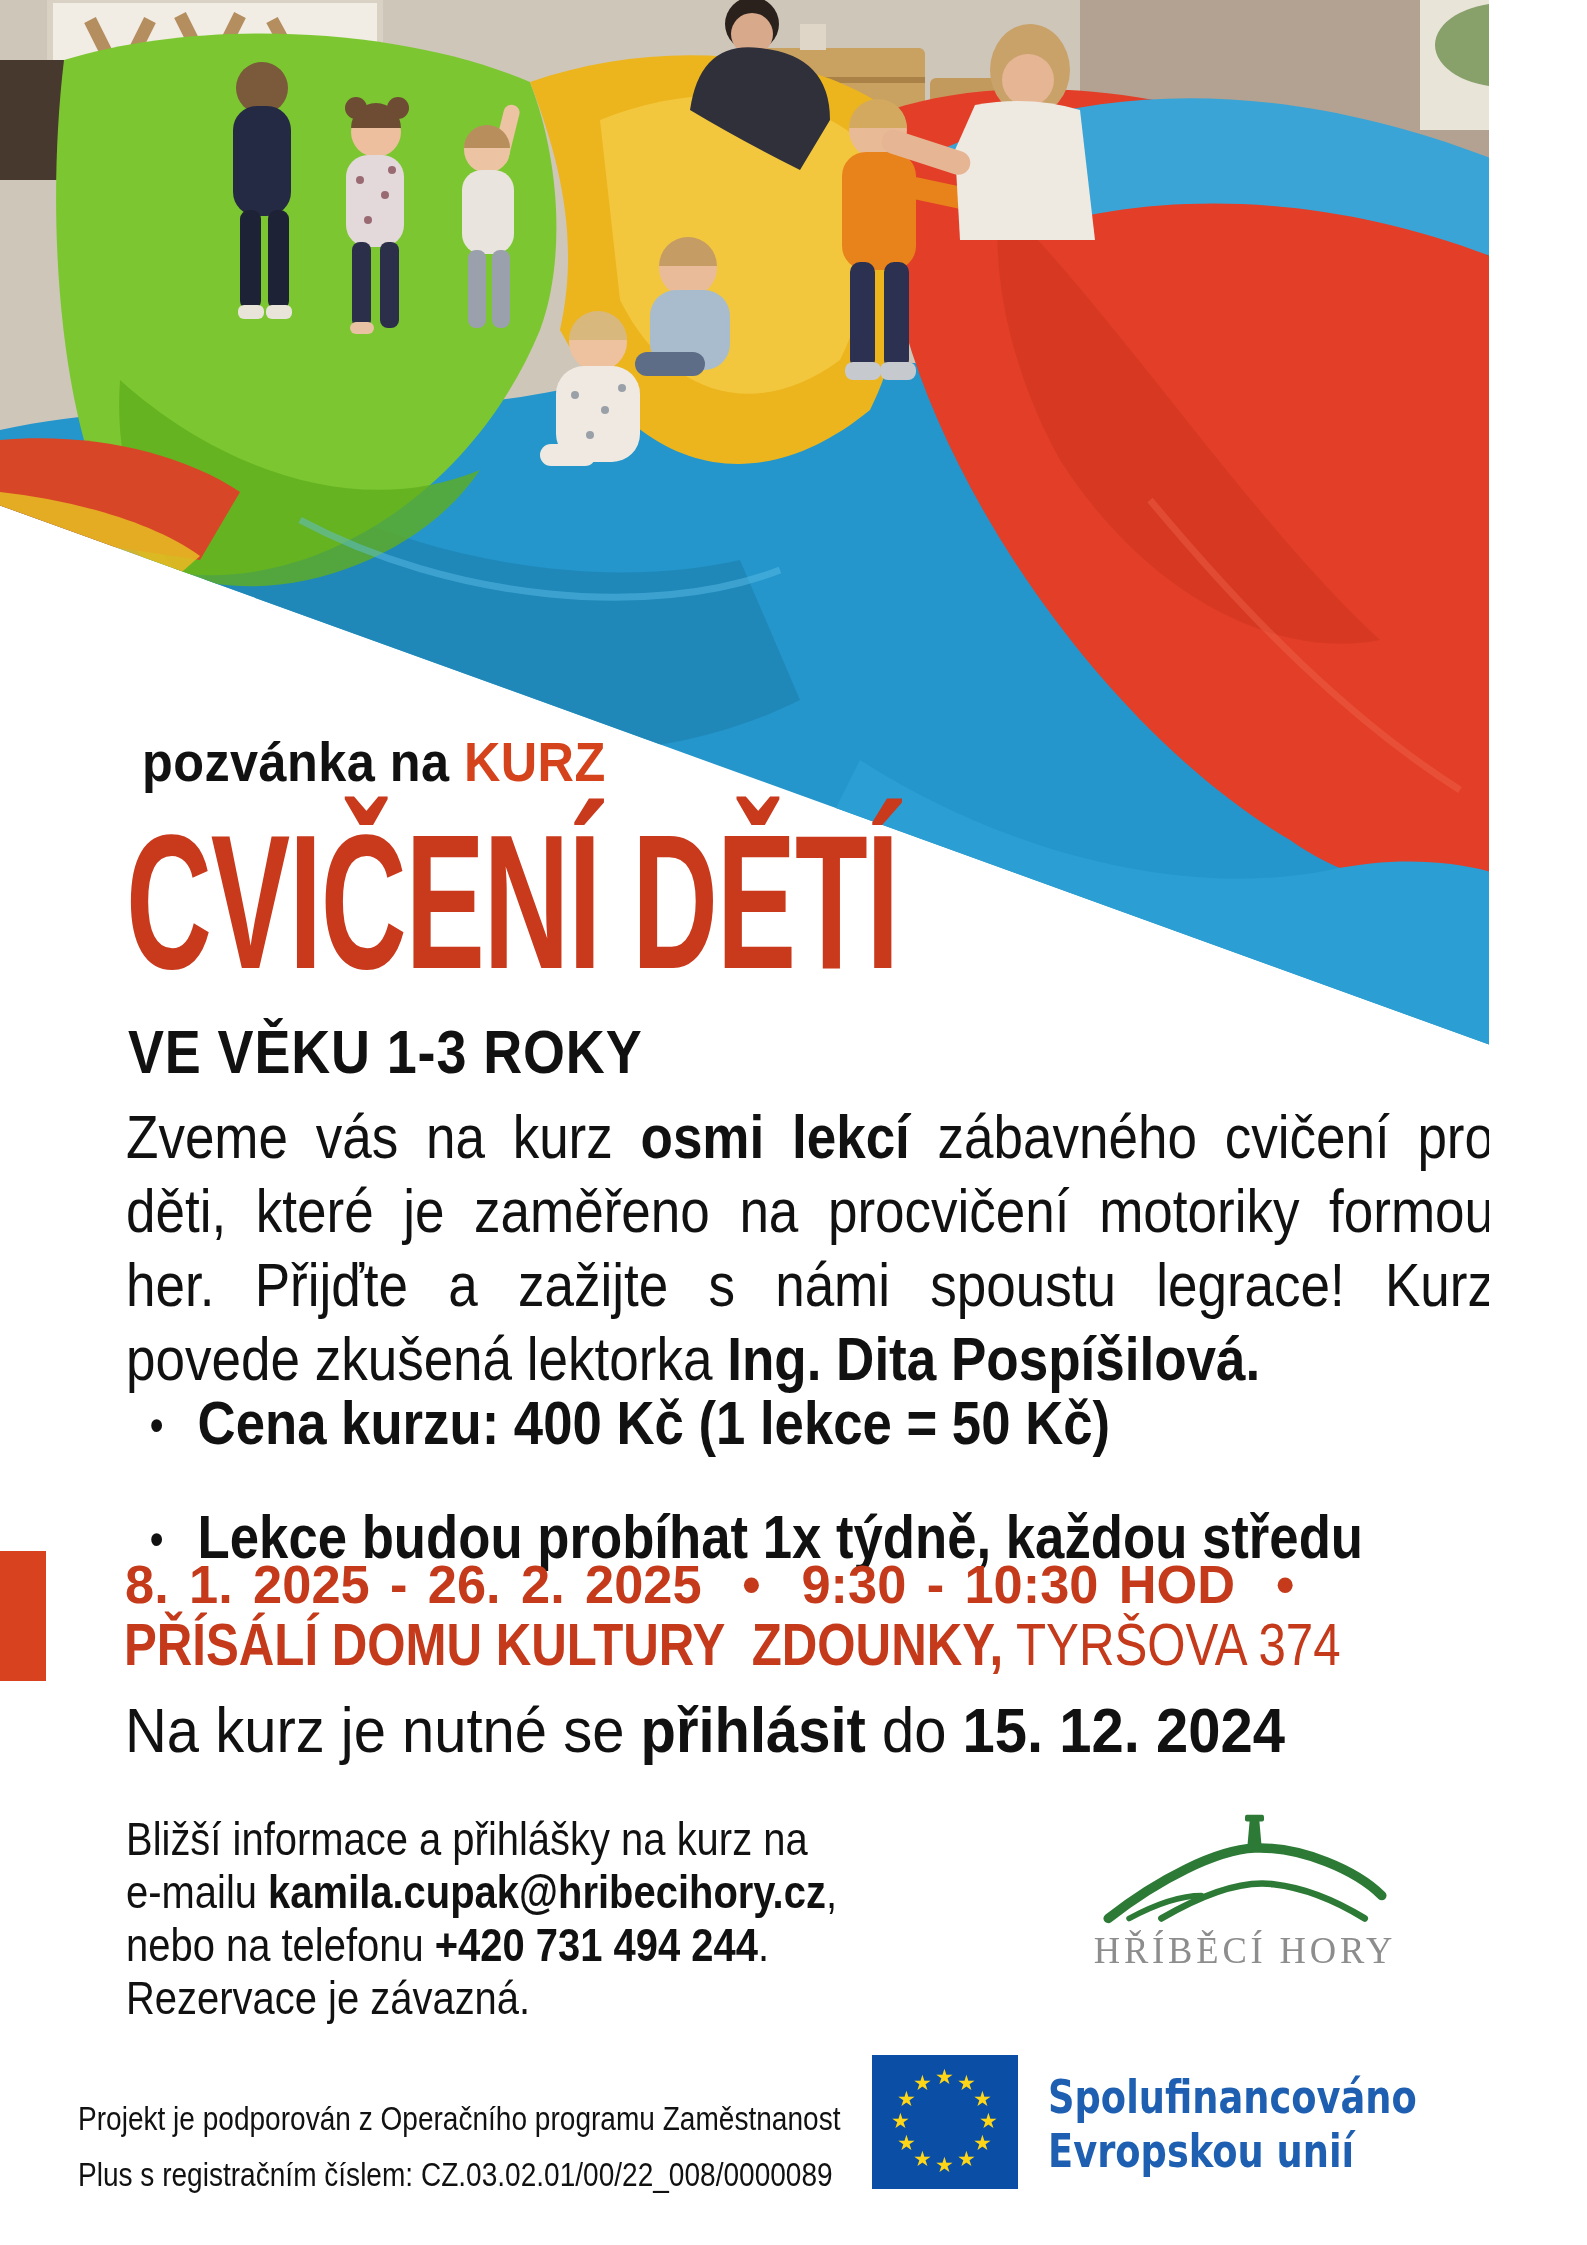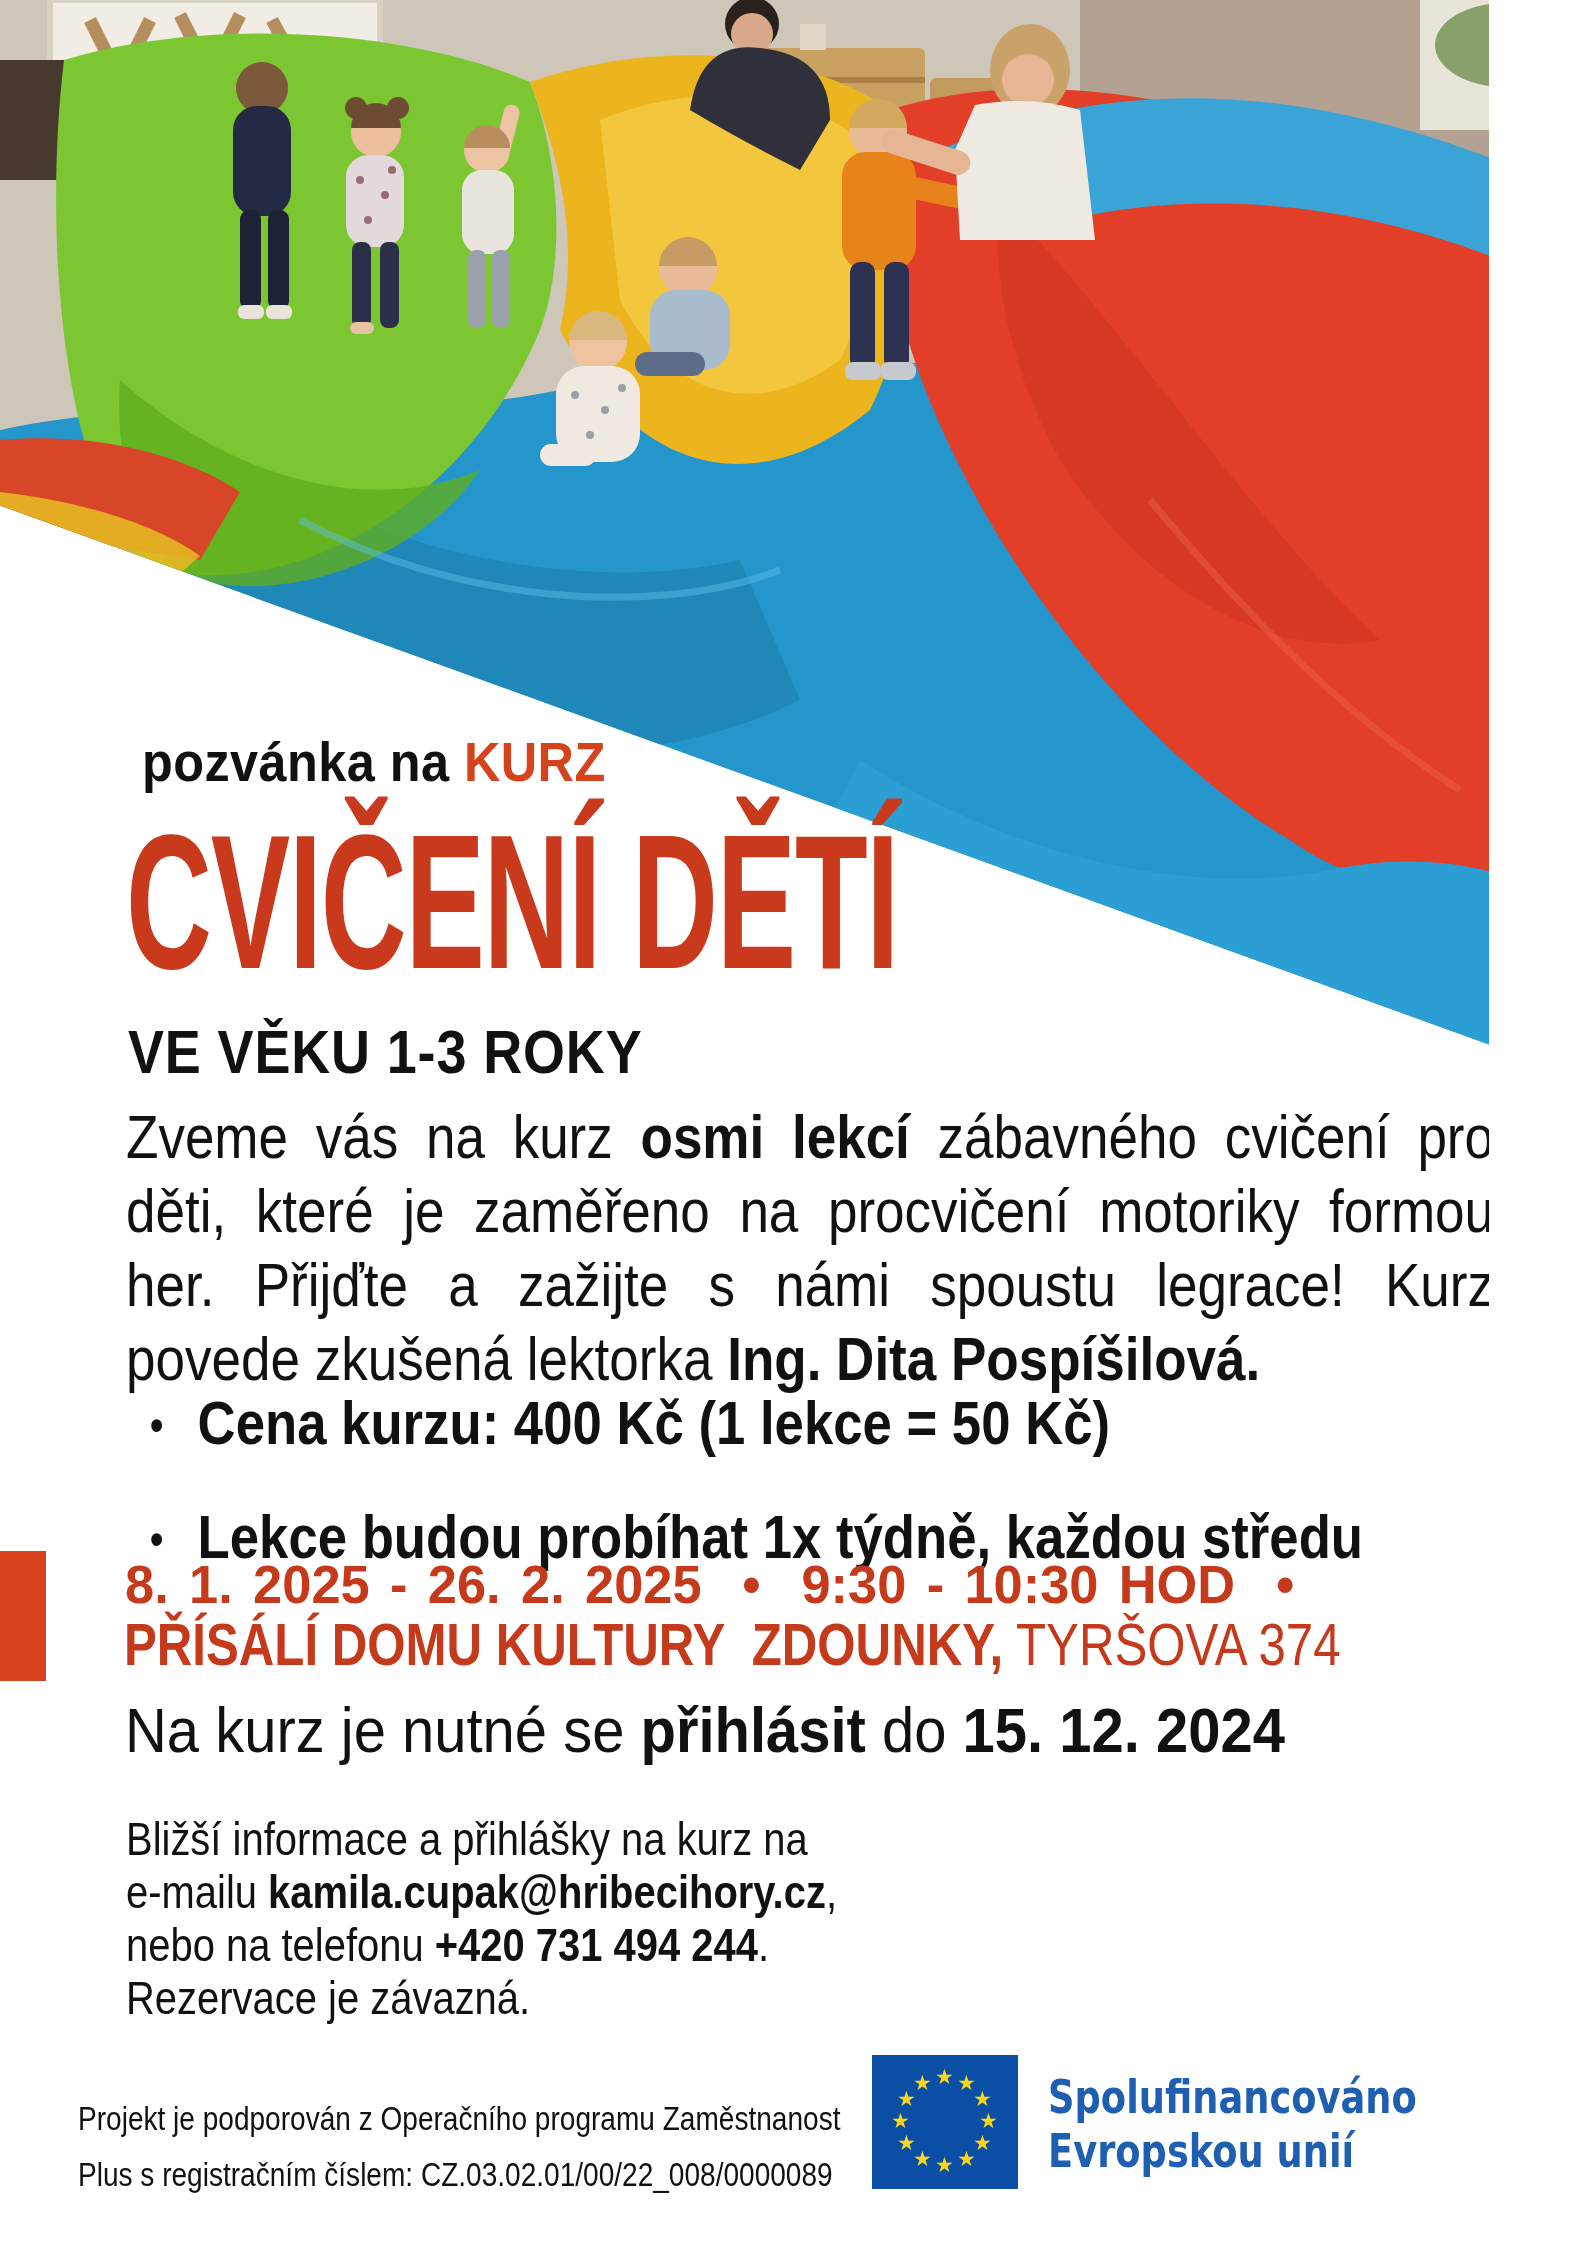--- a/index.html
+++ b/index.html
@@ -198,20 +198,30 @@
 
   <div class="tx signup"><span>Na kurz je nutné se </span><span class="b">přihlásit</span><span> do </span><span class="b">15. 12. 2024</span></div>
 
   <div class="tx contact">
       <div class="rl"><span>Bližší informace a přihlášky na kurz na</span></div>
       <div class="rl"><span>e-mailu </span><span class="b">kamila.cupak@hribecihory.cz</span><span>,</span></div>
       <div class="rl"><span>nebo na telefonu </span><span class="b">+420 731 494 244</span><span>.</span></div>
       <div class="rl"><span>Rezervace je závazná.</span></div>
     </div>
 
+  <div class="logo">
+    <svg viewBox="0 0 300 120" width="300" height="114">
+      <path d="M152,42 L155,8 L165,8 L168,42 Z" fill="#2c7a36"></path>
+      <rect x="150" y="3" width="20" height="7" rx="2" fill="#2c7a36"></rect>
+      <path d="M6,112 C60,70 120,40 160,38 C210,36 268,62 294,88" stroke="#2c7a36" stroke-width="10" fill="none" stroke-linecap="round"></path>
+      <path d="M62,112 C110,84 150,72 180,76 C215,80 250,96 276,112" stroke="#2c7a36" stroke-width="7" fill="none" stroke-linecap="round"></path>
+      <path d="M28,112 C58,96 84,88 104,88" stroke="#2c7a36" stroke-width="6" fill="none" stroke-linecap="round"></path>
+    </svg>
+    <div class="logo-text">HŘÍBĚCÍ HORY</div>
+  </div>
 
   <div class="eu-flag">
       <span class="star" style="left: 63px; top: 11px;">★</span>
       <span class="star" style="left: 85px; top: 16.8949px;">★</span>
       <span class="star" style="left: 101.105px; top: 33px;">★</span>
       <span class="star" style="left: 107px; top: 55px;">★</span>
       <span class="star" style="left: 101.105px; top: 77px;">★</span>
       <span class="star" style="left: 85px; top: 93.1051px;">★</span>
       <span class="star" style="left: 63px; top: 99px;">★</span>
       <span class="star" style="left: 41px; top: 93.1051px;">★</span>

